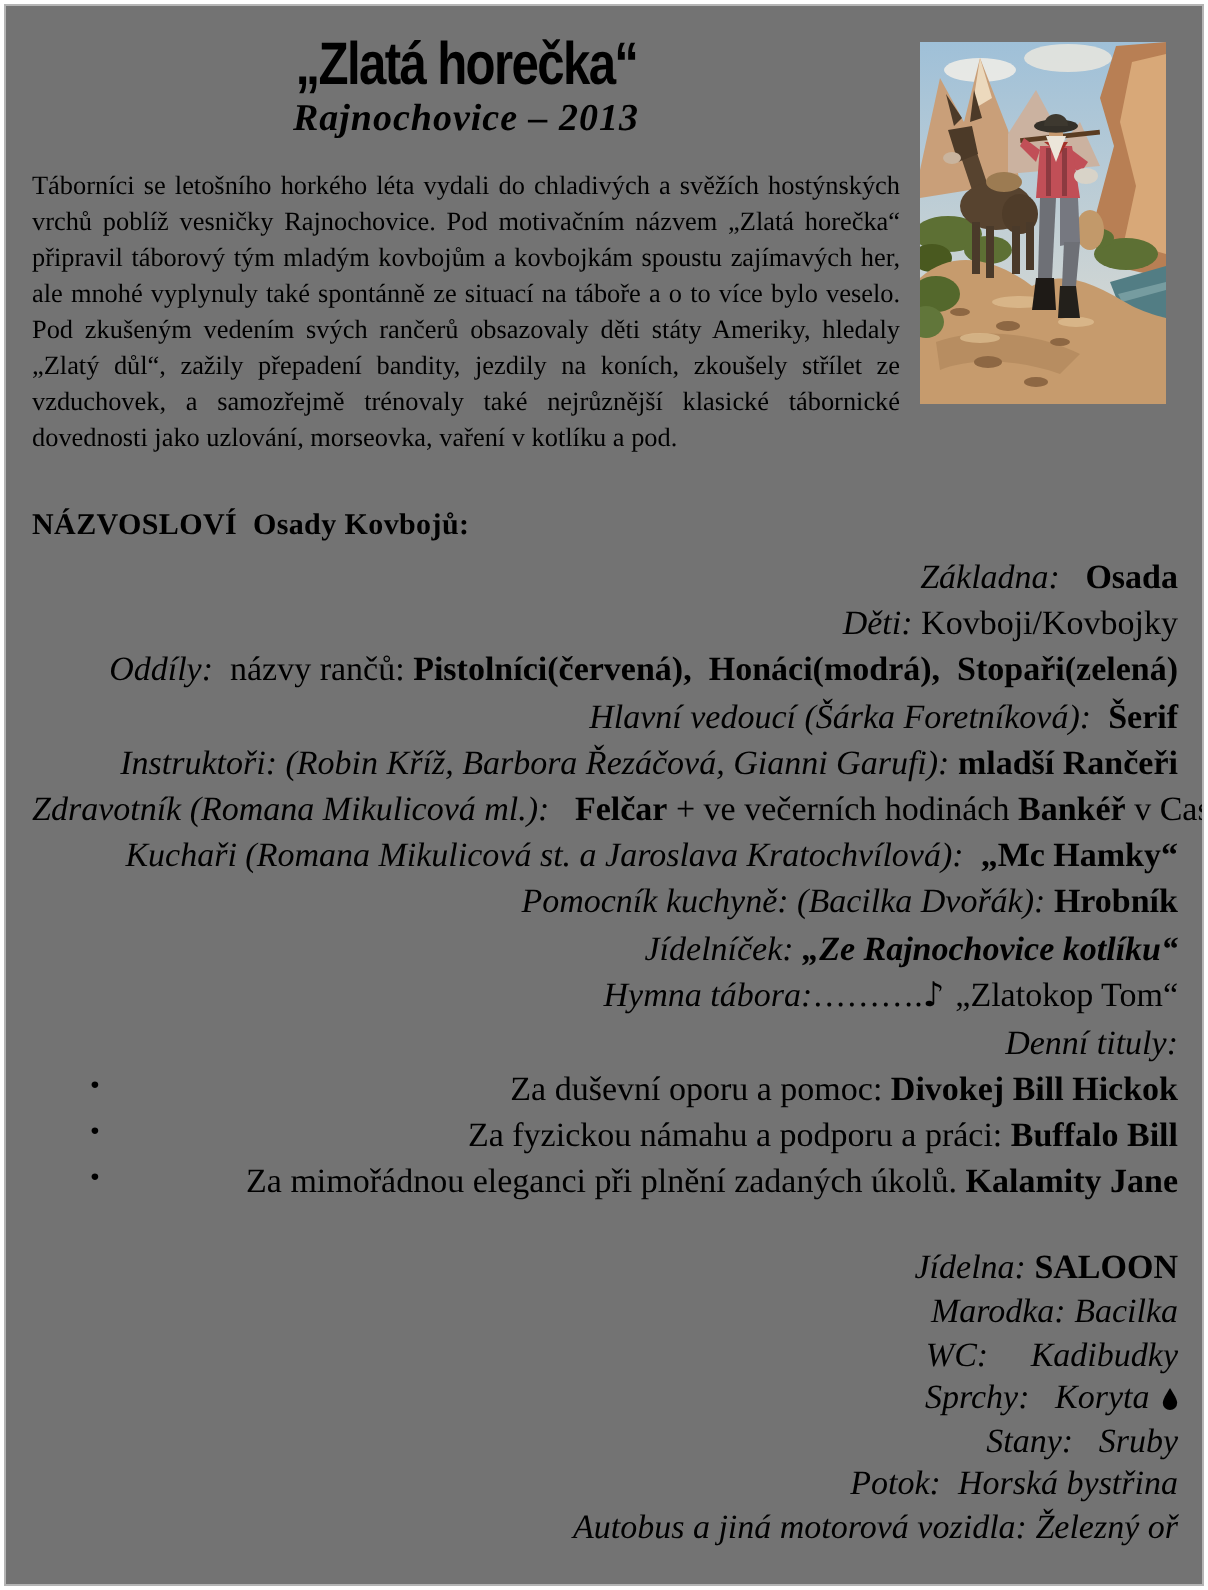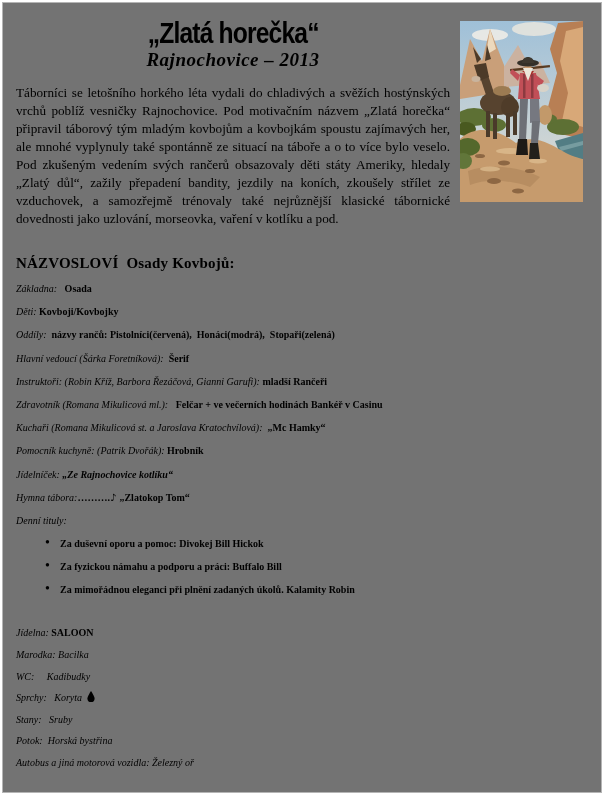--- a/index.html
+++ b/index.html
@@ -32,26 +32,26 @@
     letter-spacing:.5px;
   }
   p.intro {
     margin:13px 0 0; font-size:13.2px; line-height:18px; text-align:justify;
   }
   h3.section-heading {
     margin:26px 0 9px; font-size:15px; line-height:18px; font-weight:700;
     letter-spacing:.2px;
   }
   .term-list { }
-  .line { font-size:10px; line-height:15px; margin:0 0 8.2px; white-space:nowrap; }
+  .line { font-size:17px; line-height:15px; margin:0 0 8.2px; white-space:nowrap;text-align:right; }
   .line.bullet { padding-left:44px; position:relative; }
   .line.bullet::before { content:"•"; position:absolute; left:29px; top:-1px; font-size:14px; }
   .line.gap { margin-top:28px; }
   .line.tight { margin-bottom:6.6px; }
-  .s-r { font-style:normal; font-weight:700; }
+  .s-r { font-style:normal; font-weight:400; }
   .s-i { font-style:italic; font-weight:400; }
   .s-b { font-style:normal; font-weight:700; }
   .s-bi { font-style:italic; font-weight:700; }
   .s-note { font-family:"DejaVu Sans", sans-serif; font-style:normal; }
   .drop { display:inline-block; vertical-align:-1px; margin-left:2px; }
   .drop svg { display:block; }
 </style>
 </head>
 <body>
 
@@ -145,27 +145,27 @@
   <h3 class="section-heading">NÁZVOSLOVÍ&nbsp; Osady Kovbojů:</h3>
 
   <div class="term-list">
       <div class="line"><span class="s-i">Základna:&nbsp;&nbsp; </span><span class="s-b">Osada</span></div>
       <div class="line"><span class="s-i">Děti: </span><span class="s-r">Kovboji/Kovbojky</span></div>
       <div class="line"><span class="s-i">Oddíly:&nbsp; </span><span class="s-r">názvy rančů: </span><span class="s-b">Pistolníci(červená),&nbsp; Honáci(modrá),&nbsp; Stopaři(zelená)</span></div>
       <div class="line"><span class="s-i">Hlavní vedoucí (Šárka Foretníková):&nbsp; </span><span class="s-b">Šerif</span></div>
       <div class="line"><span class="s-i">Instruktoři: (Robin Kříž, Barbora Řezáčová, Gianni Garufi): </span><span class="s-b">mladší Rančeři</span></div>
       <div class="line"><span class="s-i">Zdravotník (Romana Mikulicová ml.):&nbsp;&nbsp; </span><span class="s-b">Felčar</span><span class="s-r"> + ve večerních hodinách </span><span class="s-b">Bankéř</span><span class="s-r"> v Casinu</span></div>
       <div class="line"><span class="s-i">Kuchaři (Romana Mikulicová st. a Jaroslava Kratochvílová):&nbsp; </span><span class="s-b">„Mc Hamky“</span></div>
-      <div class="line"><span class="s-i">Pomocník kuchyně: (Patrik Dvořák): </span><span class="s-b">Hrobník</span></div>
+      <div class="line"><span class="s-i">Pomocník kuchyně: (Bacilka Dvořák): </span><span class="s-b">Hrobník</span></div>
       <div class="line"><span class="s-i">Jídelníček: </span><span class="s-bi">„Ze Rajnochovice kotlíku“</span></div>
       <div class="line"><span class="s-i">Hymna tábora:</span><span class="s-r">……….</span><span class="s-note">♪ </span><span class="s-r">„Zlatokop Tom“</span></div>
       <div class="line"><span class="s-i">Denní tituly:</span></div>
       <div class="line bullet"><span class="s-r">Za duševní oporu a pomoc: </span><span class="s-b">Divokej Bill Hickok</span></div>
       <div class="line bullet"><span class="s-r">Za fyzickou námahu a podporu a práci: </span><span class="s-b">Buffalo Bill</span></div>
-      <div class="line bullet"><span class="s-r">Za mimořádnou eleganci při plnění zadaných úkolů. </span><span class="s-b">Kalamity Robin</span></div>
+      <div class="line bullet"><span class="s-r">Za mimořádnou eleganci při plnění zadaných úkolů. </span><span class="s-b">Kalamity Jane</span></div>
       <div class="line gap tight"><span class="s-i">Jídelna: </span><span class="s-b">SALOON</span></div>
       <div class="line tight"><span class="s-i">Marodka: Bacilka</span></div>
       <div class="line tight"><span class="s-i">WC:&nbsp;&nbsp;&nbsp;&nbsp;&nbsp;Kadibudky</span></div>
       <div class="line tight"><span class="s-i">Sprchy:&nbsp;&nbsp;&nbsp;Koryta </span><span class="drop"><svg width="8" height="11" viewBox="0 0 8 11">
             <path d="M4 0 C4 0 7.6 5.4 7.6 7.4 A3.6 3.6 0 1 1 0.4 7.4 C0.4 5.4 4 0 4 0 Z" fill="#000"></path>
           </svg></span></div>
       <div class="line tight"><span class="s-i">Stany:&nbsp;&nbsp;&nbsp;Sruby</span></div>
       <div class="line tight"><span class="s-i">Potok:&nbsp;&nbsp;Horská bystřina</span></div>
       <div class="line tight"><span class="s-i">Autobus a jiná motorová vozidla: Železný oř</span></div>
     </div>

